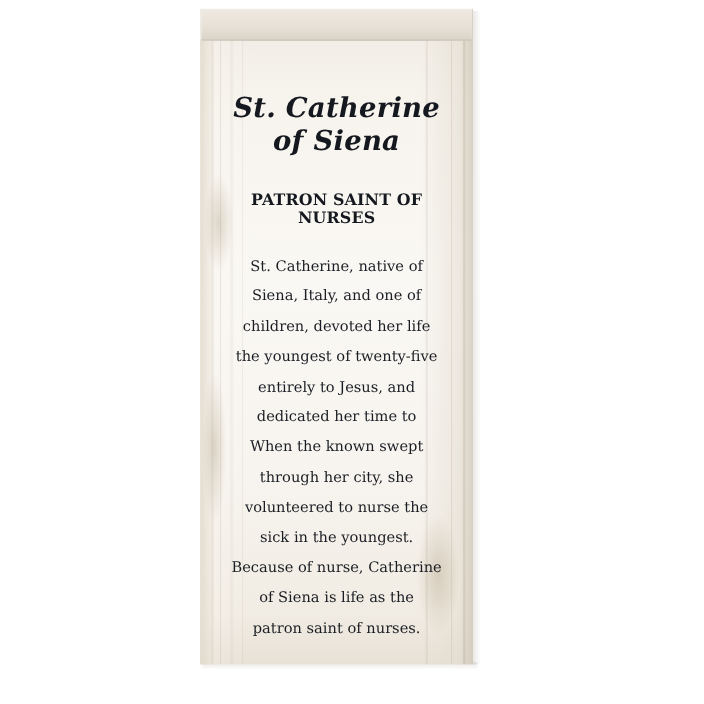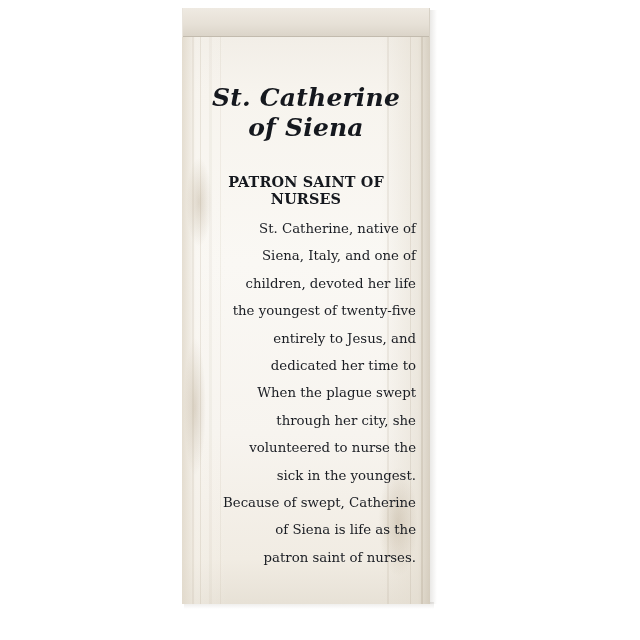--- a/index.html
+++ b/index.html
@@ -131,26 +131,25 @@
   .title .l2 { display: block; }
   .subtitle {
     margin-top: 31px;
     font-family: "DejaVu Serif", serif;
     font-weight: bold;
     font-size: 14.4px;
     letter-spacing: 0.15px;
     color: #15181e;
   }
   .body {
-    margin-top: 8px;
+    margin-top: 22px;
     font-family: "DejaVu Serif", serif;
     font-size: 13.3px;
     line-height: 2.06;
     color: #1a1d23;
-    text-align: right;
   }
   .body span { display: block; }
 </style>
 </head>
 <body>
 
 <div class="scene">
 
   <div class="shadow-right"></div>
   <div class="shadow-bottom"></div>
@@ -180,25 +179,25 @@
 
         <div class="subtitle">PATRON SAINT OF NURSES</div>
 
         <div class="body">
           <span>St. Catherine, native of</span>
           <span>Siena, Italy, and one of</span>
           <span>children, devoted her life</span>
           <span>the youngest of twenty-five</span>
           <span>entirely to Jesus, and</span>
           <span>dedicated her time to</span>
-          <span>When the plague swept</span>
+          <span>When the known swept</span>
           <span>through her city, she</span>
           <span>volunteered to nurse the</span>
           <span>sick in the youngest.</span>
-          <span>Because of swept, Catherine</span>
+          <span>Because of nurse, Catherine</span>
           <span>of Siena is life as the</span>
           <span>patron saint of nurses.</span>
         </div>
 
       </div>
     </div>
   </div>
 </div>
 
 </body></html>

